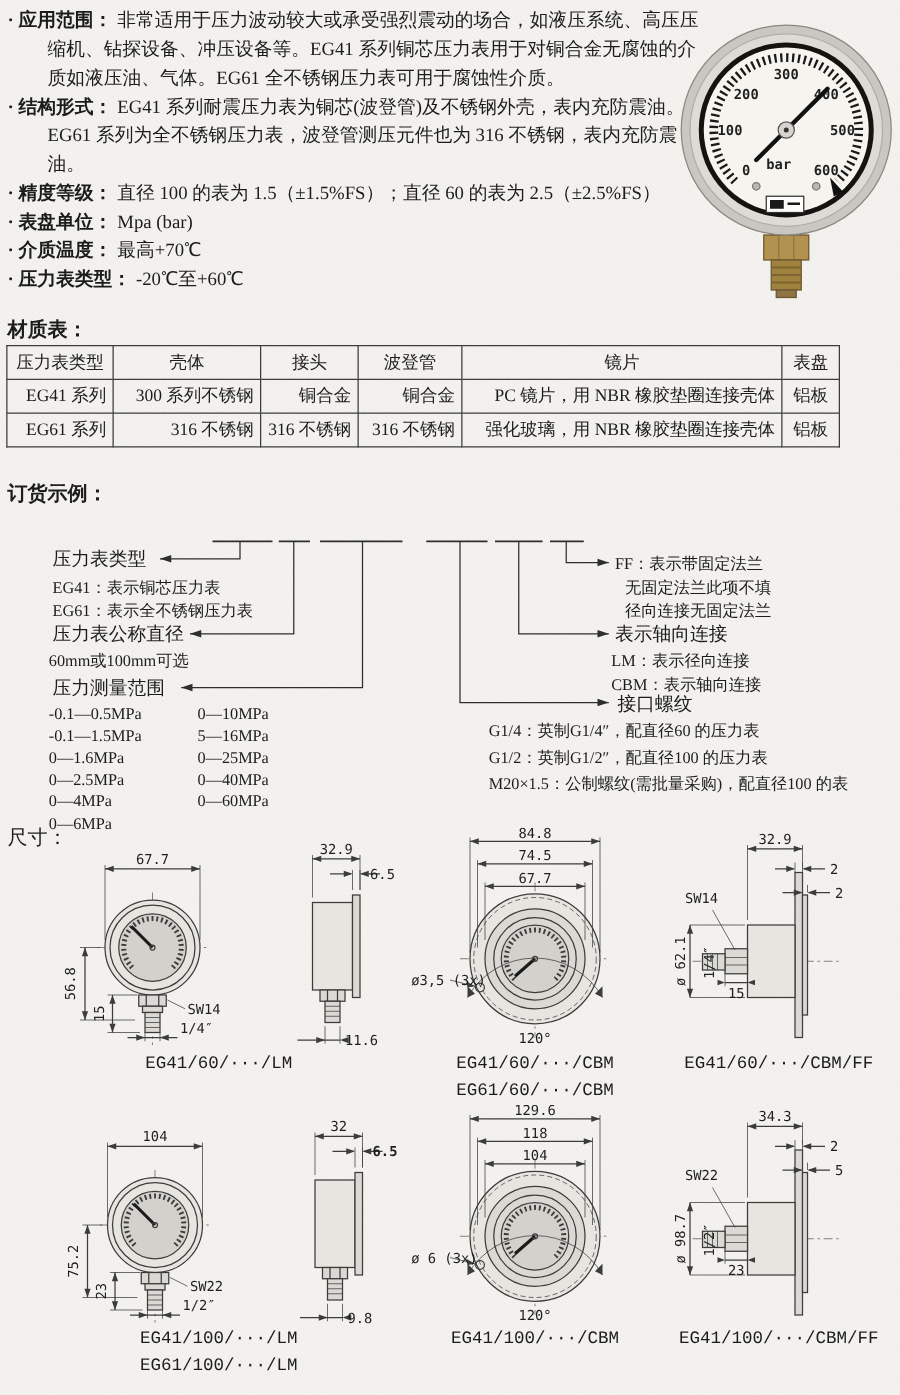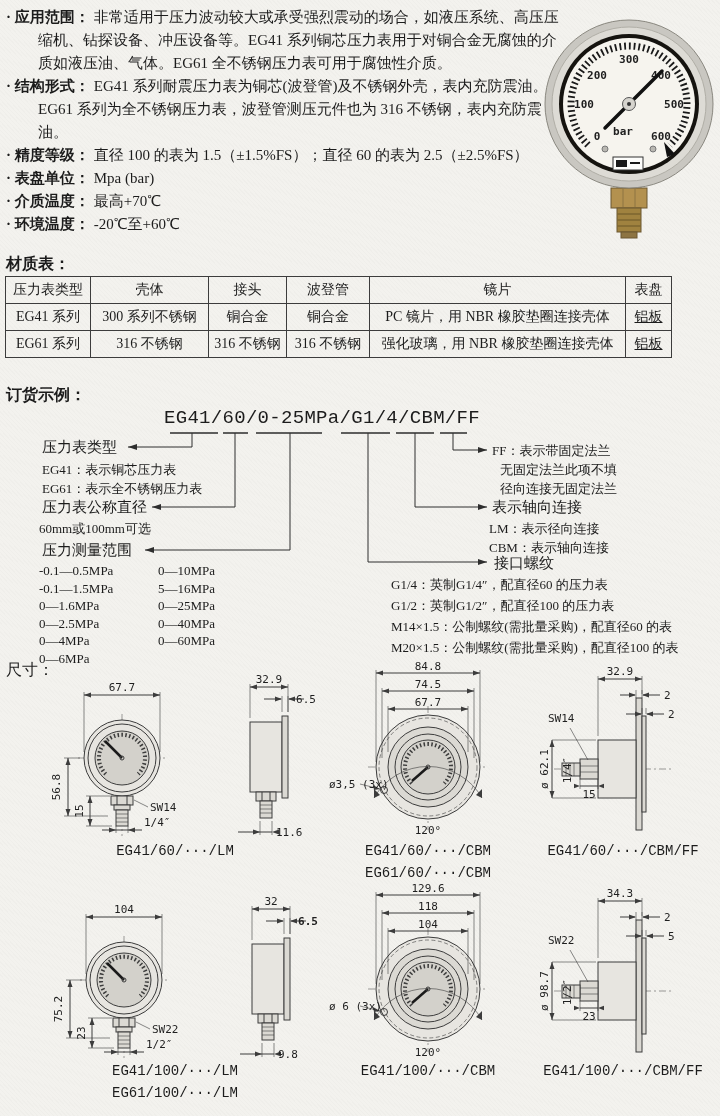--- a/index.html
+++ b/index.html
@@ -12,22 +12,22 @@
   .bullet .bl{font-weight:bold;}
   .bullet .bl::before{content:"· ";font-weight:bold;}
   .bullet .bt{margin-left:4px;}
   
   .photo{position:absolute;left:543px;top:18px;}
   
   .mat-title{position:absolute;left:6px;top:254px;font-size:16px;font-weight:bold;}
   table.mat{position:absolute;left:5px;top:276px;width:666px;border-collapse:collapse;table-layout:fixed;font-size:14px;}
   table.mat th,table.mat td{border:1px solid #3c3c3c;padding:1px 5px;height:24px;font-weight:normal;}
   table.mat th{text-align:center;}
-  table.mat td{text-align:center;}
-  table.mat td.c{text-align:center;padding:1px 2px;text-decoration:underline;}
+  table.mat td{text-align:right;}
+  table.mat td.c{text-align:center;padding:1px 2px;}
   
   .ordering{position:absolute;left:0;top:385px;width:696px;height:285px;}
   .ord-title{position:absolute;left:6px;top:0;font-size:16px;font-weight:bold;}
   .ord-code{position:absolute;left:164px;top:22px;font-family:"Liberation Mono",monospace;font-size:19px;letter-spacing:.3px;}
   .ord-svg{position:absolute;left:0;top:0;}
   .olab{position:absolute;font-size:15px;white-space:nowrap;}
   .oitem{position:absolute;font-size:13px;white-space:nowrap;line-height:19px;}
   .orange div{height:17.5px;}
   .othr div{height:21px;}
   
@@ -57,21 +57,21 @@
 <body>
 
 <div class="page">
 
   <div class="bullets">
     <div class="bullet"><b class="bl">应用范围：</b><span class="bt">非常适用于压力波动较大或承受强烈震动的场合，如液压系统、高压压缩机、钻探设备、冲压设备等。EG41 系列铜芯压力表用于对铜合金无腐蚀的介质如液压油、气体。EG61 全不锈钢压力表可用于腐蚀性介质。</span></div>
     <div class="bullet"><b class="bl">结构形式：</b><span class="bt">EG41 系列耐震压力表为铜芯(波登管)及不锈钢外壳，表内充防震油。EG61 系列为全不锈钢压力表，波登管测压元件也为 316 不锈钢，表内充防震油。</span></div>
     <div class="bullet"><b class="bl">精度等级：</b><span class="bt">直径 100 的表为 1.5（±1.5%FS）；直径 60 的表为 2.5（±2.5%FS）</span></div>
     <div class="bullet"><b class="bl">表盘单位：</b><span class="bt">Mpa (bar)</span></div>
     <div class="bullet"><b class="bl">介质温度：</b><span class="bt">最高+70℃</span></div>
-    <div class="bullet"><b class="bl">环境温度：</b><span class="bt">-20℃至+60℃</span></div>
+    <div class="bullet"><b class="bl">压力表类型：</b><span class="bt">-20℃至+60℃</span></div>
   </div>
 
   <svg class="photo" width="172" height="224" viewBox="0 0 172 224">
     <rect x="74" y="158" width="24" height="12" fill="#8d7442" stroke="#6b5630"></rect>
     <rect x="68" y="170" width="36" height="20" fill="#b3914f" stroke="#6b5630"></rect>
     <line x1="80" y1="170" x2="80" y2="190" stroke="#8d7442"></line>
     <line x1="92" y1="170" x2="92" y2="190" stroke="#8d7442"></line>
     <rect x="74" y="190" width="24" height="24" fill="#a0823f" stroke="#6b5630"></rect>
     <path d="M74 196h24M74 202h24M74 208h24" stroke="#7c6530" stroke-width="1.5"></path>
     <rect x="78" y="214" width="16" height="6" fill="#8d7442" stroke="#6b5630"></rect>
@@ -134,21 +134,20 @@
       <td>316 不锈钢</td>
       <td>316 不锈钢</td>
       <td>强化玻璃，用 NBR 橡胶垫圈连接壳体</td>
       <td class="c">铝板</td>
     </tr>
   </tbody>
     </table>
 
   <div class="ordering">
     <div class="ord-title">订货示例：</div>
-    <div class="ord-code">EG41/60/0-25MPa/G1/4/CBM/FF</div>
     <svg class="ord-svg" width="720" height="285" viewBox="0 0 720 285">
       <path class="seg" d="M170 48H218 M223 48H248 M256 48H322 M341 48H390 M396 48H434 M440 48H467"></path>
       <path class="con" d="M192 48V62H128 M235 48V122H152 M290 48V165H145 M368 48V177H487 M415 48V122H487 M453 48V65H487"></path>
       <path class="oah" d="M128 62l9 -3v6z"></path>
       <path class="oah" d="M152 122l9 -3v6z"></path>
       <path class="oah" d="M145 165l9 -3v6z"></path>
       <path class="oah" d="M487 177l-9 -3v6z"></path>
       <path class="oah" d="M487 122l-9 -3v6z"></path>
       <path class="oah" d="M487 65l-9 -3v6z"></path>
     </svg>
@@ -176,21 +175,20 @@
     <div class="oitem" style="left:492px;top:56px">FF：表示带固定法兰</div>
     <div class="oitem" style="left:500px;top:75px">无固定法兰此项不填</div>
     <div class="oitem" style="left:500px;top:94px">径向连接无固定法兰</div>
     <div class="olab" style="left:492px;top:113px">表示轴向连接</div>
     <div class="oitem" style="left:489px;top:134px">LM：表示径向连接</div>
     <div class="oitem" style="left:489px;top:153px">CBM：表示轴向连接</div>
     <div class="olab" style="left:494px;top:169px">接口螺纹</div>
     <div class="oitem othr" style="left:391px;top:190px">
       <div>G1/4：英制G1/4″，配直径60 的压力表</div>
       <div>G1/2：英制G1/2″，配直径100 的压力表</div>
-      <div>M14×1.5：公制螺纹(需批量采购)，配直径60 的表</div>
       <div>M20×1.5：公制螺纹(需批量采购)，配直径100 的表</div>
     </div>
   </div>
 
   <div class="dims">
     <div class="dim-title">尺寸：</div>
 
     <svg width="0" height="0" style="position:absolute">
       <defs>
         <symbol id="sym-front" viewBox="0 0 290 175">

